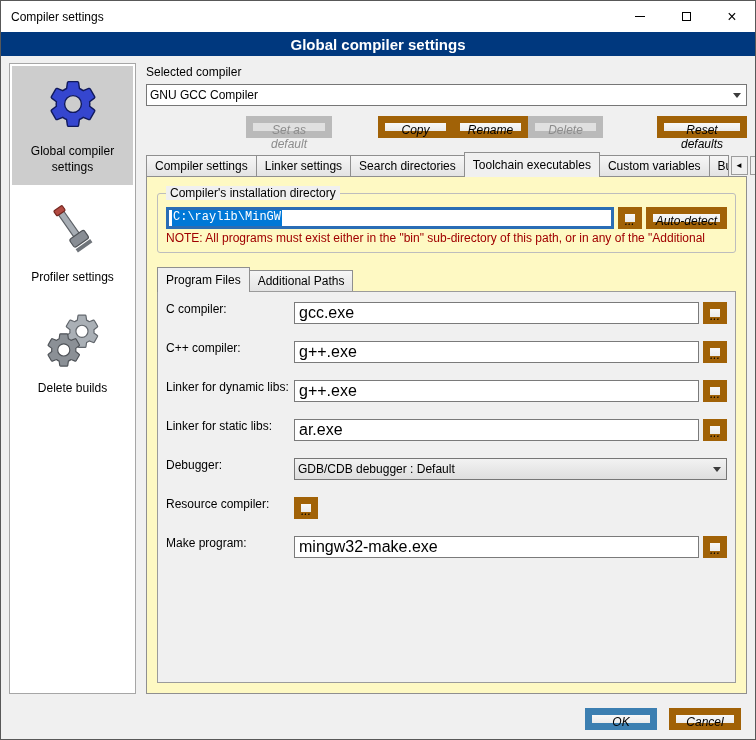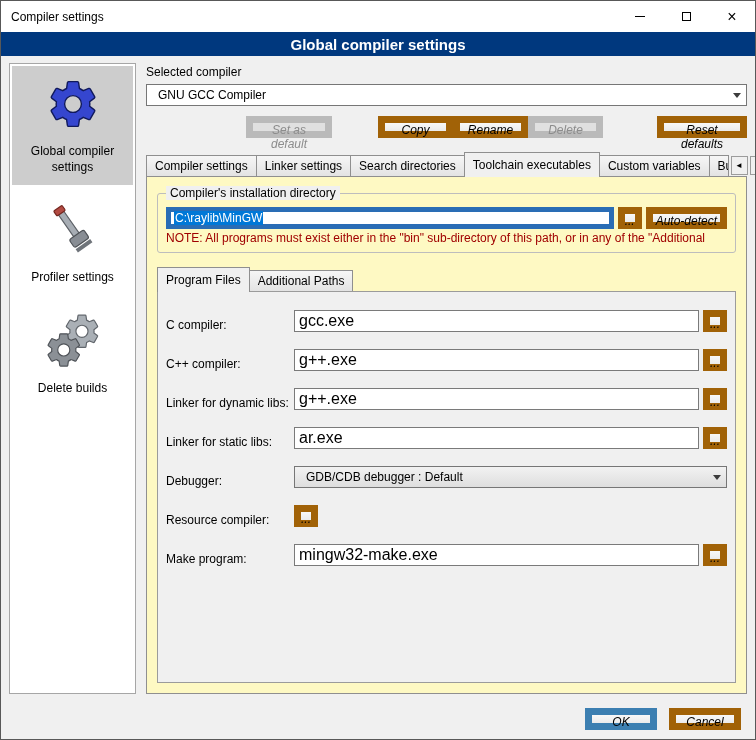--- a/index.html
+++ b/index.html
@@ -46,21 +46,21 @@
   .side-item { display: flex; flex-direction: column; align-items: center; padding: 10px 3px 10px; margin-bottom: 7px; cursor: default; }
   .side-item.selected { background: #cdcdcd; }
   .icon56 { width: 56px; height: 56px; }
   .side-label { margin-top: 12px; text-align: center; line-height: 1.3; }
   .main { flex: 1; display: flex; flex-direction: column; min-width: 0; }
   .field-label { margin: 2px 0 5px; }
   
   .combo {
     height: 22px; min-height: 22px;
     border: 1px solid #767676; background: #fff;
-    display: flex; align-items: center; padding-left: 11px; cursor: default;
+    display: flex; align-items: center; padding-left: 3px; cursor: default;
   }
   .combo-text { flex: 1; white-space: nowrap; overflow: hidden; }
   .combo-arrow-box { width: 18px; align-self: stretch; display: flex; align-items: center; justify-content: center; }
   .tri { width: 0; height: 0; border-left: 4px solid transparent; border-right: 4px solid transparent; border-top: 5px solid #3c3c3c; }
   .combo.gray { background: linear-gradient(#f2f2f2, #dedede); }
   
   .btn {
     height: 22px; font-family: inherit; font-size: 12px;
     background: linear-gradient(#f8f8f8, #ebebeb);
     border: 7px solid #a16207; color: #000; padding: 0 10px; cursor: default; font-style: italic;
@@ -84,30 +84,30 @@
   .scrollbtn { width: 17px; height: 19px; padding: 0; font-size: 8px; display: flex; align-items: center; justify-content: center; background: #f0f0f0; border: 1px solid #9c9c9c; }
   .tab-panel {
     flex: 1; min-height: 0;
     border: 1px solid #8f8f8f; background: #fef9c3;
     padding: 14px 10px 10px; display: flex; flex-direction: column;
   }
   
   .groupbox { position: relative; border: 1px solid #bdbdbd; border-radius: 3px; padding: 13px 8px 7px; margin-top: 2px; }
   .group-label { position: absolute; top: -8px; left: 8px; background: #f0f0f0; padding: 0 4px; }
   .dir-row { display: flex; align-items: center; gap: 4px; }
-  .textbox { height: 22px; border: 5px solid #737373; background: #fff; display: flex; align-items: center; padding: 0 3px; }
+  .textbox { height: 22px; border: 3px solid #737373; background: #fff; display: flex; padding: 0 3px; font-family: Liberation Mono, monospace; }
   .focusbox { width: 452px; border-color: #2a6db5; }
   .seltext { background: #0078d7; color: #fff; padding: 0 1px; white-space: nowrap; }
   .browse { width: 24px; padding: 0; }
   .autodetect { width: 82px; padding: 0; }
   .note { color: #a00000; margin-top: 2px; white-space: nowrap; overflow: hidden; }
   .subtabs { margin-top: 14px; }
   .sub-panel { flex: 1; border: 1px solid #9b9b9b; background: #f0f0f0; padding: 10px 8px; min-height: 0; }
   
-  .frow { display: flex; align-items: flex-end; margin-bottom: 9px; height: 30px; }
+  .frow { display: flex; align-items: flex-start; margin-bottom: 9px; height: 30px; }
   .flabel { width: 128px; min-width: 128px; }
   .tinput { flex: 1; height: 22px; border: 1px solid #7a7a7a; background: #fff; padding: 0 4px; font-family: inherit; font-size: 16px; margin-right: 4px; min-width: 0; }
   .frow .combo { flex: 1; }
   
   .footer { height: 40px; min-height: 40px; display: flex; align-items: center; justify-content: flex-end; gap: 12px; padding-right: 14px; }
   .wide { width: 72px; padding: 0; }
   .ok-default { border-color: #3c7fb1; }
 </style>
 </head>
 <body>

